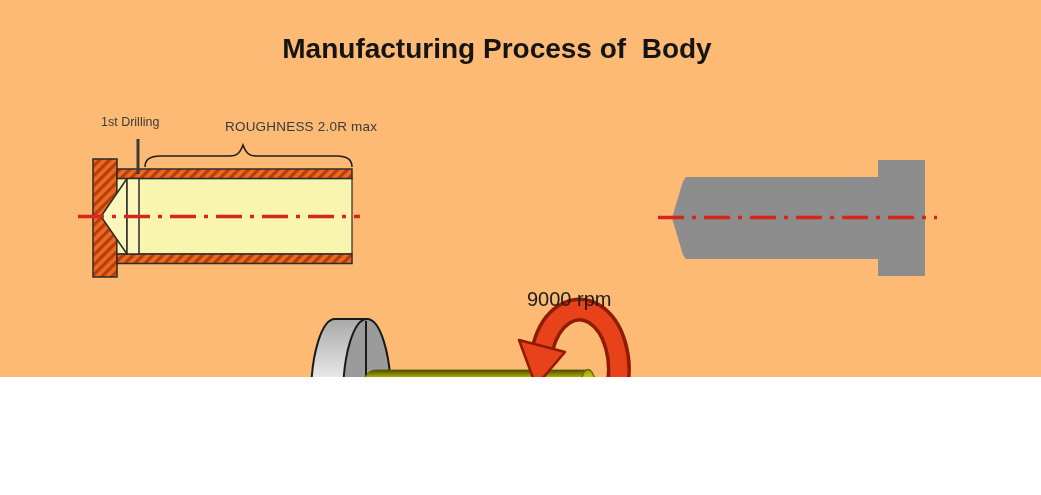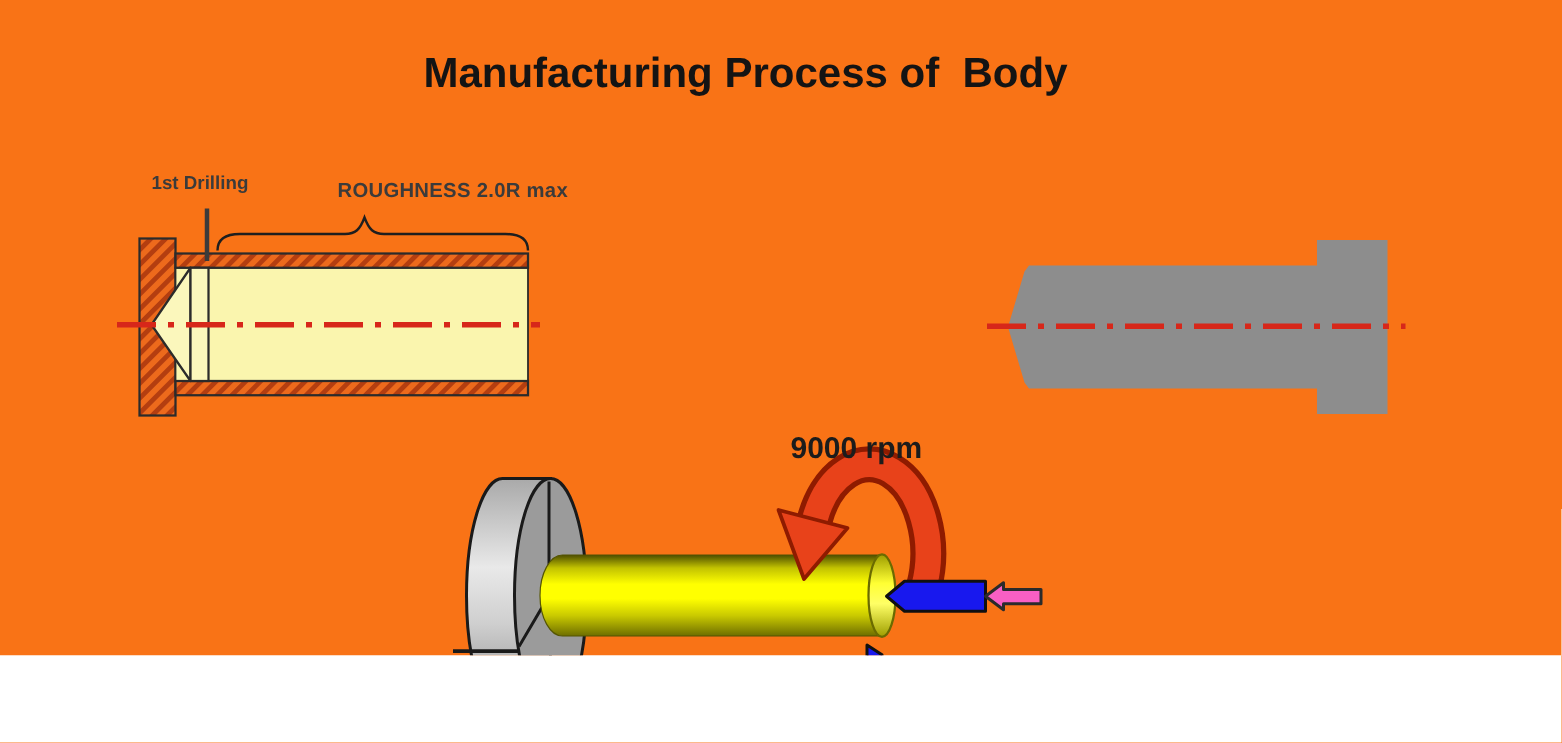--- a/index.html
+++ b/index.html
@@ -1,24 +1,24 @@
 <!DOCTYPE html>
 <html><head>
 <meta charset="utf-8">
 <style>
   html,body{margin:0;padding:0;background:#ffffff;}
   .stage{
     position:relative;
-    width:1041px;height:437px;
-    background:#f97316;
+    width:1041px;height:377px;
+    background:#fdba74;
     overflow:hidden;
     font-family:"Liberation Sans", sans-serif;
   }
   .stage svg{position:absolute;left:0;top:0;}
-  .lbl{position:absolute;color:#3b3b3b;font-weight:bold;}
+  .lbl{position:absolute;color:#3b3b3b;font-weight:normal;}
   .title{
     position:absolute;left:0;top:33px;width:994px;
     text-align:center;
     font-size:28px;font-weight:bold;color:#141414;
     white-space:pre;letter-spacing:0px;
   }
   .drill-lbl{left:101px;top:115px;font-size:12.5px;}
   .rough-lbl{left:189px;top:119px;font-size:13.5px;letter-spacing:0.2px;padding-left:36px;}
   .rpm-lbl{left:527px;top:288px;font-size:20px;color:#1c1c1c;}
   .feed-lbl{left:601px;top:437px;font-size:19px;color:#1c1c1c;line-height:29px;}

